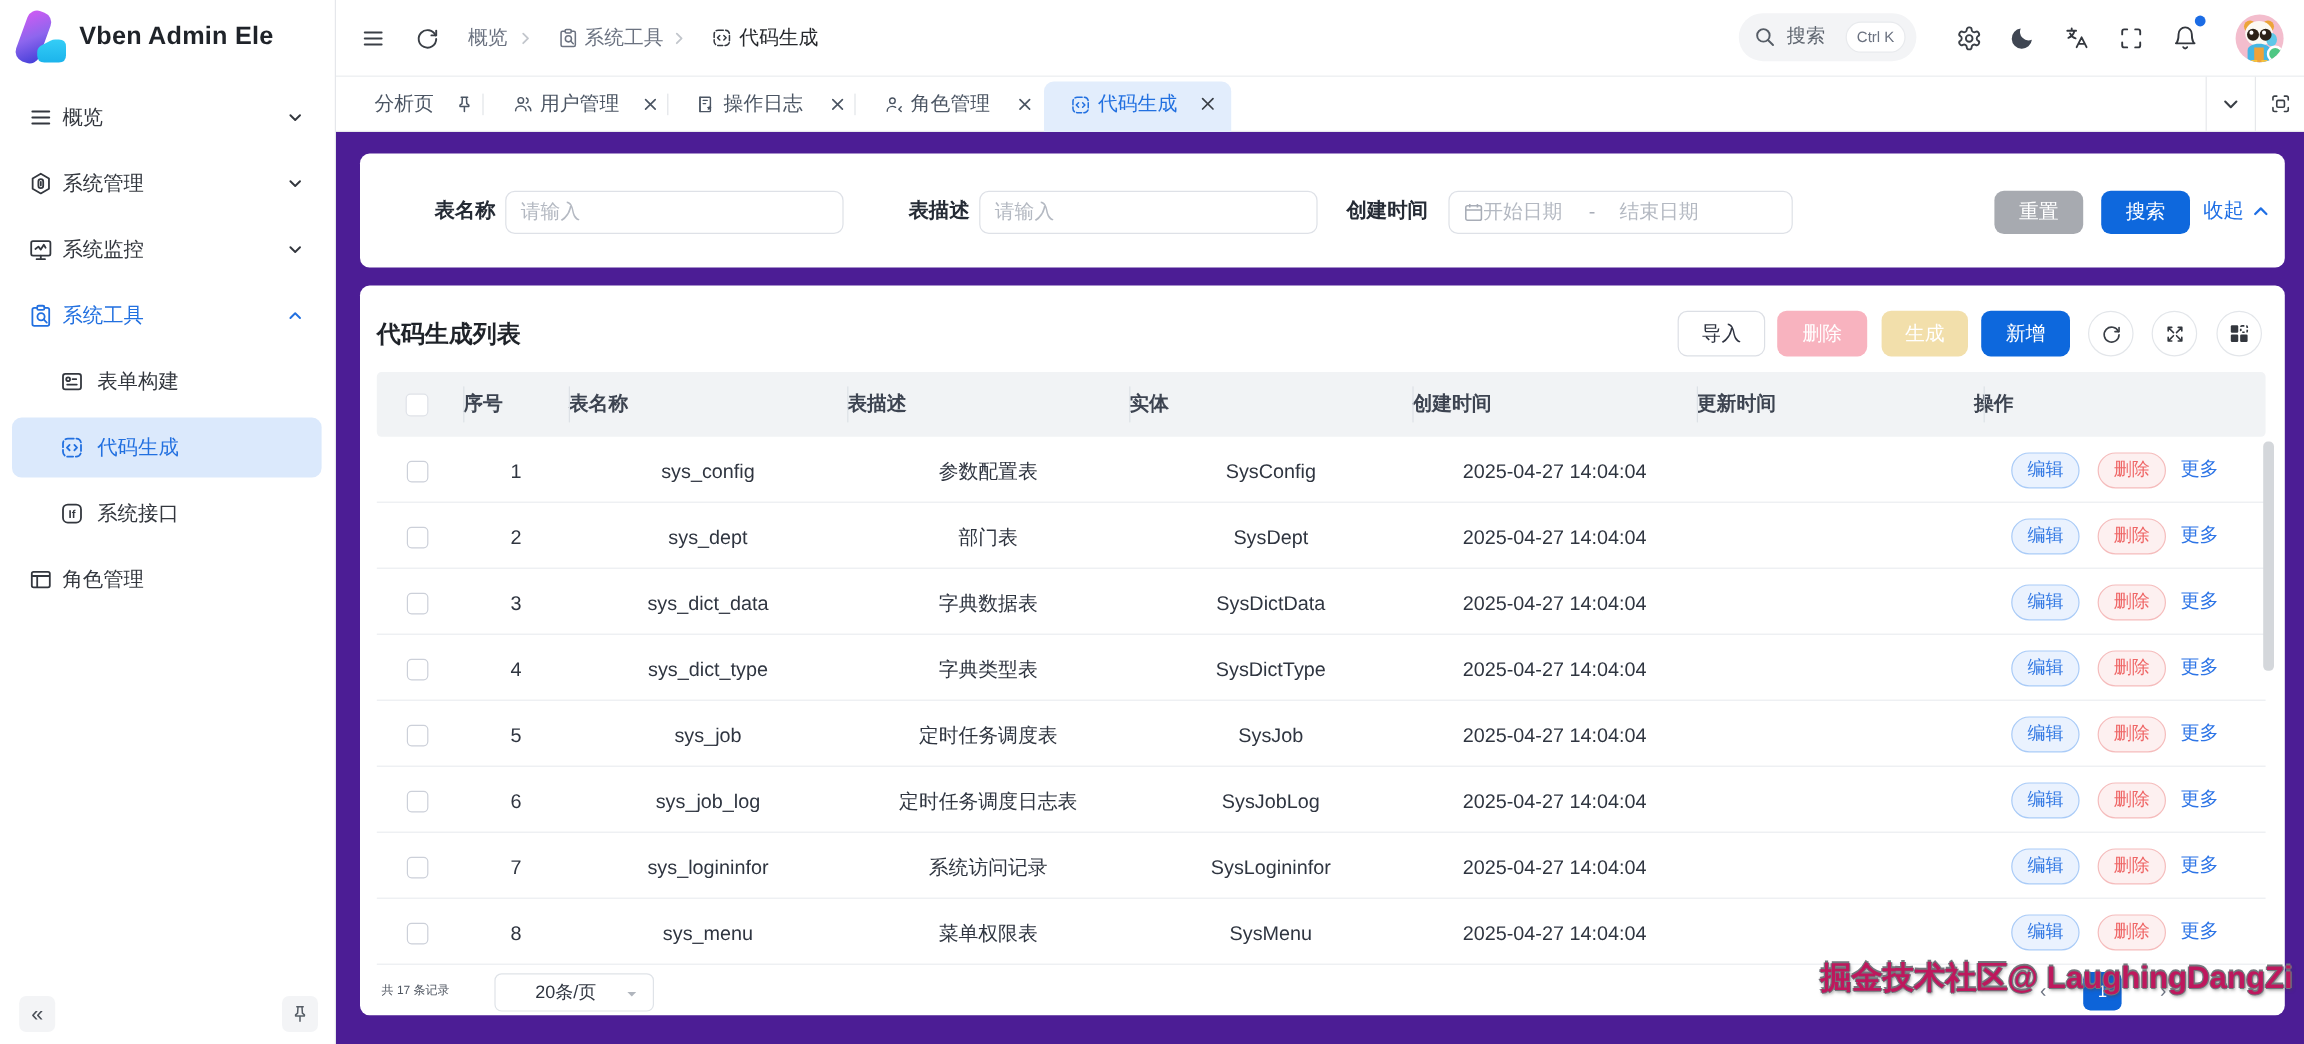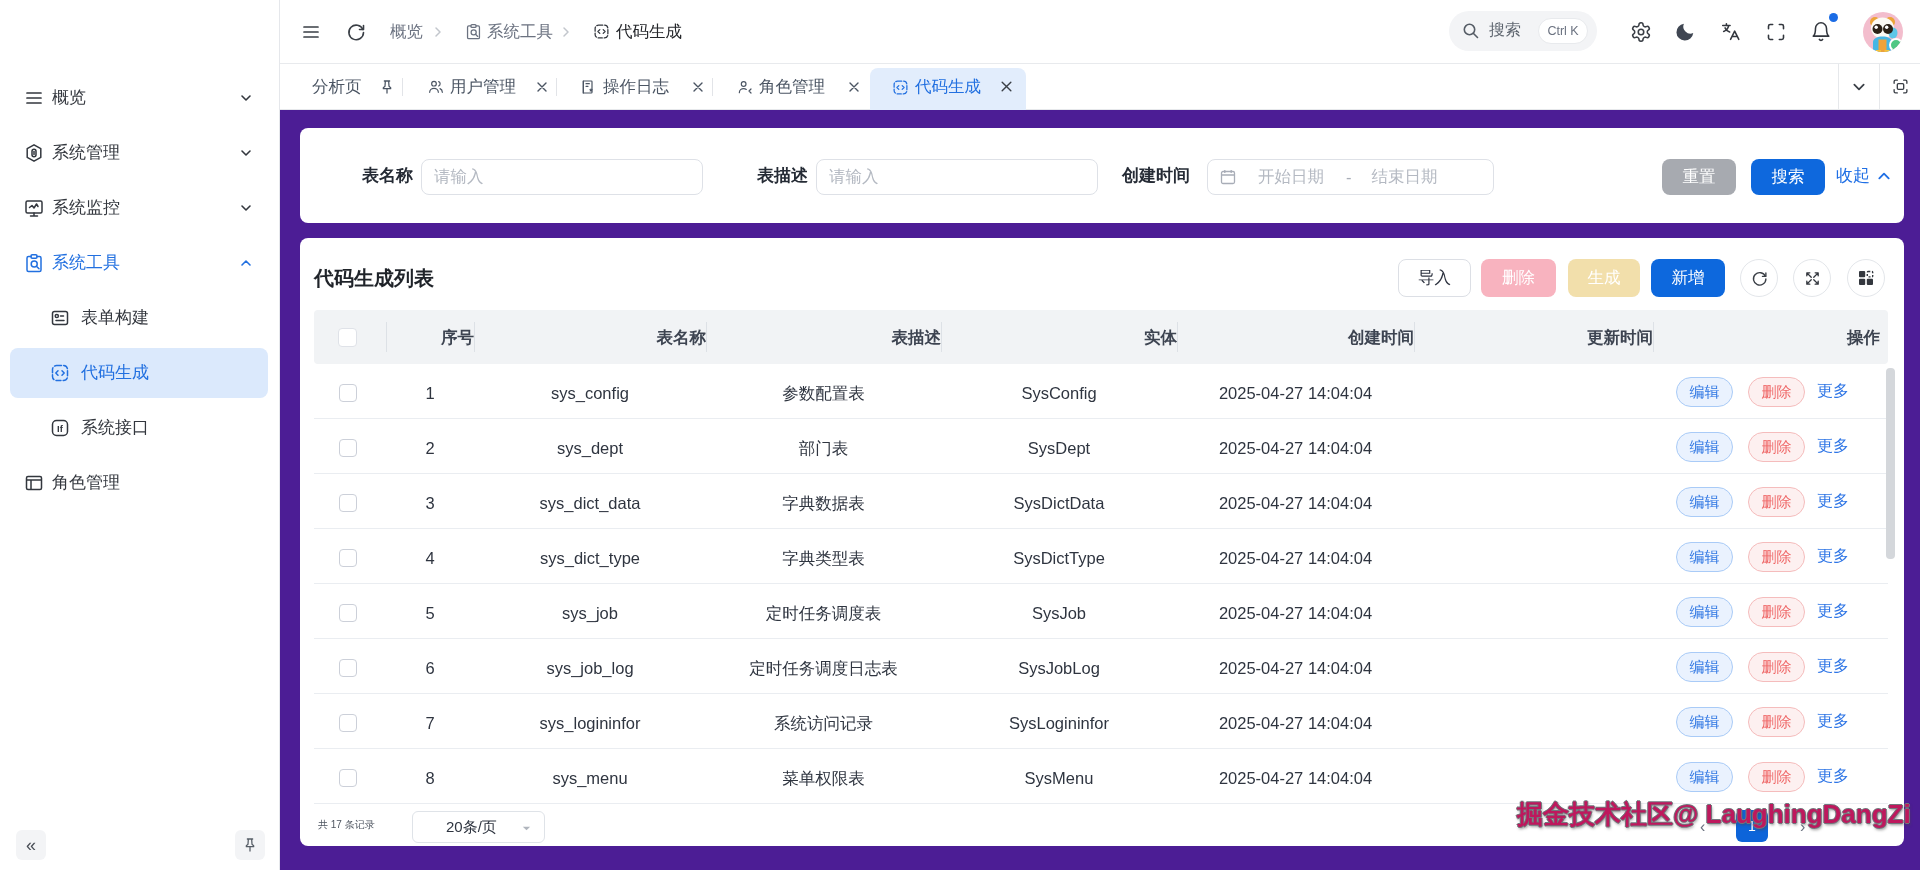--- a/index.html
+++ b/index.html
@@ -30,35 +30,53 @@
 .tbtn{position:absolute;top:0;height:45px;width:41px;border-left:1px solid #e6e8eb;display:flex;align-items:center;justify-content:center}
 
 #content{position:absolute;left:280px;top:110px;width:1640px;height:864px;background:#4c1d95}
 .card{position:absolute;left:20px;width:1604px;background:#fff;border-radius:8px}
 #fcard{top:18px;height:95px}
 #tcard{top:128px;height:608px}
 .flabel{position:absolute;top:0;height:95px;display:flex;align-items:center;font-size:17px;font-weight:600;color:#252b35}
 .finput{position:absolute;top:31px;height:36px;border:1px solid #dee1e7;border-radius:8px;background:#fff;display:flex;align-items:center;font-size:16.5px;color:#b4b9c2}
 .btn{position:absolute;border:none;border-radius:8px;font-size:16.5px;display:flex;align-items:center;justify-content:center;color:#fff;font-family:inherit}
 
-.th{position:absolute;top:0;height:54px;line-height:54px;text-align:right;font-size:16.5px;font-weight:600;color:#3d4451}
+.th{position:absolute;top:0;height:54px;line-height:54px;text-align:left;font-size:16.5px;font-weight:600;color:#3d4451}
 .td{position:absolute;top:0;height:55px;line-height:59px;text-align:center;font-size:16.5px;color:#2f3540}
 .row{position:absolute;left:14px;width:1574px;height:55px;border-bottom:1px solid #eaedf1}
 .cb{position:absolute;width:16px;height:16px;border:1px solid #ccd0d9;border-radius:4px;background:#fff}
 .pill{position:absolute;top:13px;height:30px;width:57px;border-radius:15px;font-size:15px;line-height:28px;text-align:center}
 .pe{background:#eaf2fe;border:1px solid #a9cbf7;color:#3077e3}
 .pd{background:#fdf0f0;border:1px solid #f5bcbc;color:#ef6666}
 .pm{position:absolute;top:17px;font-size:16px;color:#2e75e6}
 .circ{position:absolute;top:21px;width:38px;height:38px;border-radius:50%;border:1px solid #e3e6ea;background:#fff;display:flex;align-items:center;justify-content:center}
 
 #wm{position:absolute;left:1517px;top:797px;width:400px;font-size:26px;font-weight:700;color:#be185d;white-space:nowrap;z-index:50;
 text-shadow:-1px 0 0 #73777d,1px 0 0 #73777d,0 -1px 0 #73777d,0 1px 0 #73777d,1px 2px 3px rgba(70,70,70,.6)}
 </style></head>
 <body>
 <div id="sidebar">
+  <div id="logo">
+    <svg class="abs" style="left:0;top:0" width="56" height="56" viewBox="0 0 56 56">
+      <defs>
+          <linearGradient id="lg1" x1="0.3" y1="0" x2="0.7" y2="1">
+        <stop offset="0" stop-color="#c95cf2"></stop>
+            <stop offset="0.5" stop-color="#8e66ee"></stop>
+            <stop offset="1" stop-color="#4a42da"></stop>
+          </linearGradient>
+      <linearGradient id="lg2" x1="0" y1="0" x2="0" y2="1">
+        <stop offset="0" stop-color="#34cdf6"></stop>
+            <stop offset="1" stop-color="#1cb4ec"></stop>
+          </linearGradient>
+        </defs>
+      <rect x="17.5" y="8.5" width="20.5" height="44.5" rx="8.5" transform="rotate(20 27.5 31)" fill="url(#lg1)"></rect>
+      <path d="M46 33h3q6 0 6 6v7q0 6-6 6H37q-6 0-6-6v-2.5q0-3.5 3-5.3l8-4.2q2-1 4-1z" fill="url(#lg2)" transform="translate(0,0)"></path>
+    </svg>
+    <div class="txt">Vben Admin Ele</div>
+  </div>
   <div id="menu">
     <div class="mi" style="top:73px">
       <svg class="ic" viewBox="0 0 20 20">
           <g stroke="#33373e" stroke-width="1.7" stroke-linecap="round">
             <path d="M3 5h14M3 10h14M3 15h14"></path>
           </g>
         </svg>
       <span class="tx">概览</span>
       <svg class="ch" viewBox="0 0 12 12">
           <path d="M2 4l4 4 4-4" fill="none" stroke="#33373e" stroke-width="1.6" stroke-linecap="round" stroke-linejoin="round"></path>
@@ -312,21 +330,21 @@
     <div class="flabel" style="left:450px;width:58px;justify-content:flex-end">表描述</div>
     <div class="finput" style="left:516px;width:282px;padding-left:12px">请输入</div>
     <div class="flabel" style="left:813px;width:77px;justify-content:flex-end">创建时间</div>
     <div class="finput" style="left:907px;width:287px">
       <svg style="margin-left:12px" width="16" height="16" viewBox="0 0 16 16">
           <g fill="none" stroke="#a8adb7" stroke-width="1.3">
             <rect x="1.5" y="2.5" width="13" height="12" rx="1.5"></rect>
             <path d="M1.5 6h13M4.8 1v3M11.2 1v3"></path>
           </g>
         </svg>
-      <span style="margin-left:22px">开始日期</span>
+      <span style="">开始日期</span>
       <span style="margin:0 20px 0 22px;color:#a8adb7">-</span>
       <span>结束日期</span>
     </div>
     <button class="btn" style="left:1362px;top:31px;width:74px;height:36px;background:#a7aab0">重置</button>
     <button class="btn" style="left:1451px;top:31px;width:74px;height:36px;background:#0e68dd">搜索</button>
     <div class="abs" style="left:1536px;top:0;height:95px;display:flex;align-items:center;font-size:17px;color:#1f6fe5">收起
       <svg style="margin-left:7px" width="14" height="14" viewBox="0 0 12 12">
           <path d="M2 8l4-4 4 4" fill="none" stroke="#1f6fe5" stroke-width="1.6" stroke-linecap="round" stroke-linejoin="round"></path>
         </svg>
     </div>

